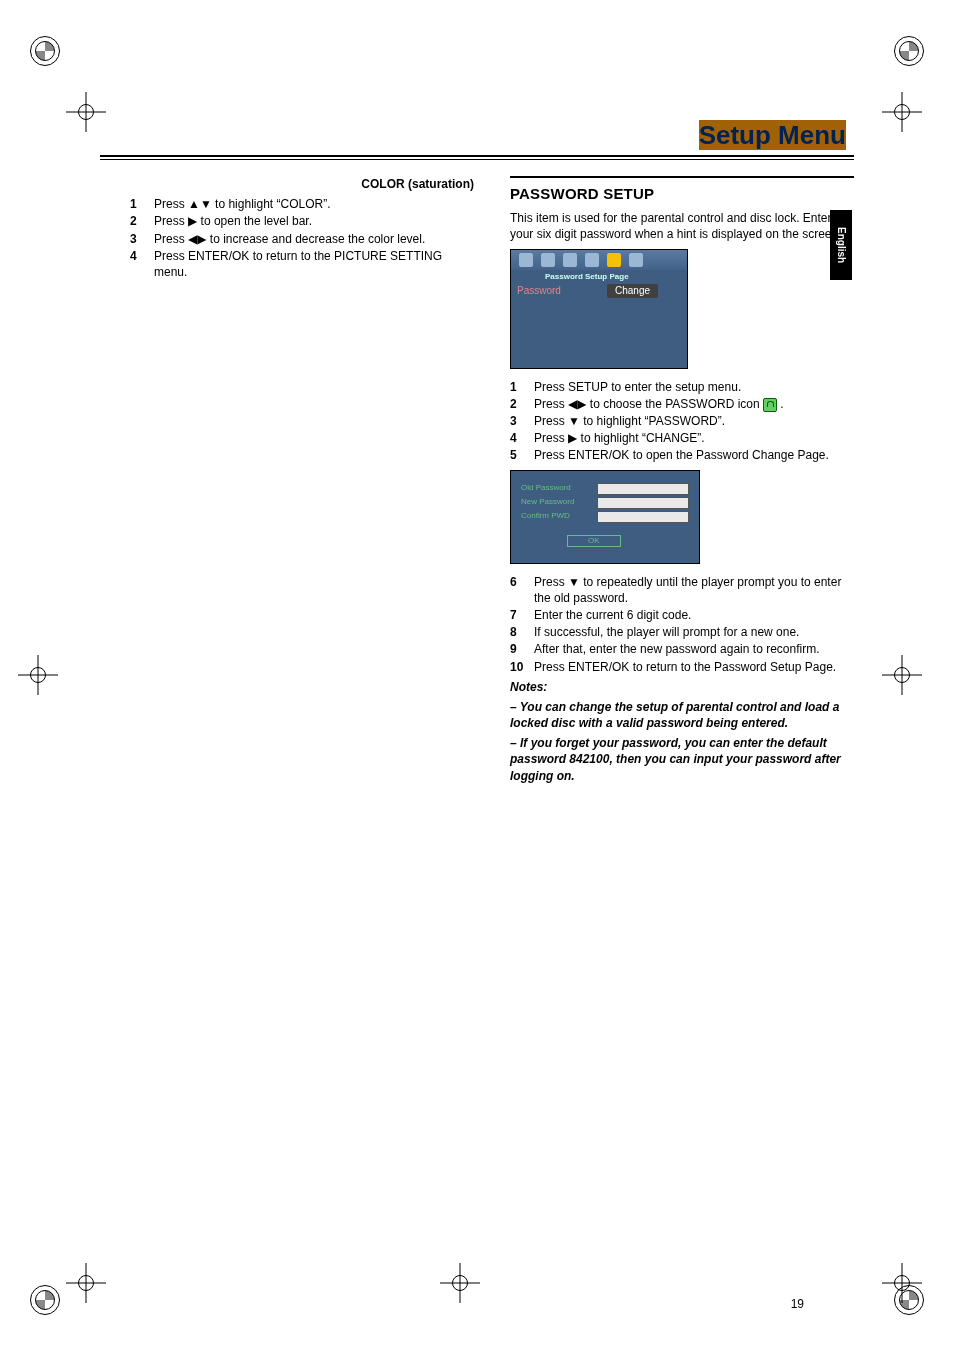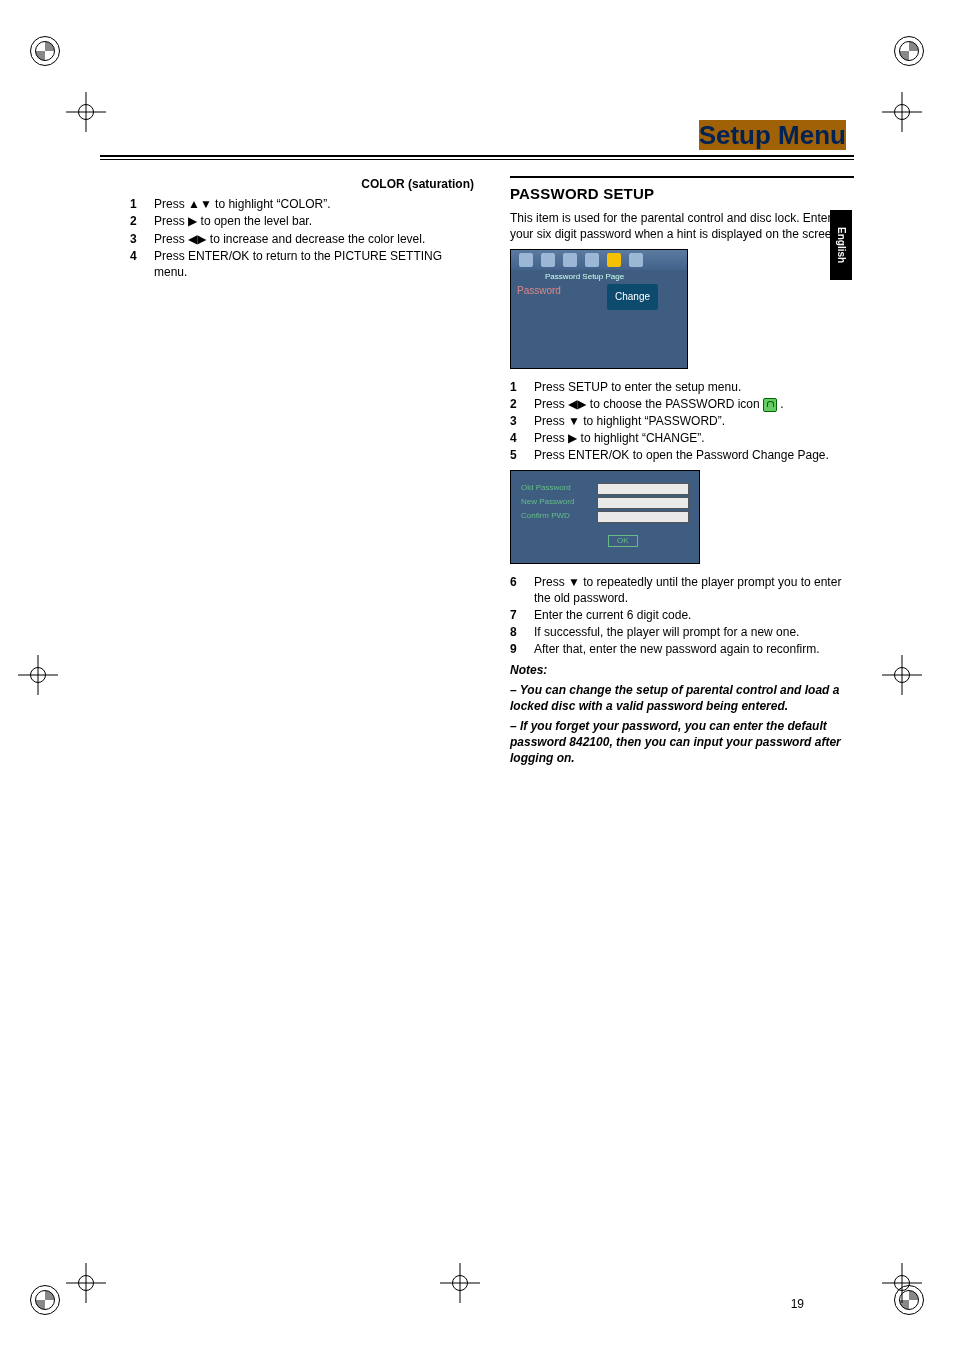--- a/index.html
+++ b/index.html
@@ -35,29 +35,29 @@
   .notes{font-weight:bold;font-style:italic;margin-top:4px;}
   
   .sidetab{position:absolute;right:102px;top:210px;width:22px;height:70px;background:#000;color:#fff;font-size:10px;display:flex;align-items:center;justify-content:center;}
   .sidetab span{writing-mode:vertical-rl;font-weight:bold;}
   
   .scr{background:#3e5d80;border:1px solid #000;margin:6px 0 10px 0;color:#cfe;font-size:8px;position:relative;}
   .scr1{width:176px;height:118px;}
   .scr1 .iconrow{height:20px;background:linear-gradient(#5a7aa0,#43628a);display:flex;align-items:center;gap:8px;padding:0 8px;}
   .scr1 .iconrow div{width:14px;height:14px;background:#9cb7d6;border-radius:2px;}
   .scr1 .iconrow .lock{background:#f5c000;}
-  .scr1 .subt{font-size:8px;color:#cfe;padding:2px 0 2px 34px;}
+  .scr1 .subt{font-size:8px;color:#cfe;padding:2px 0 2px 34px;font-weight:bold;}
   .scr1 .row{display:flex;font-size:10px;}
   .scr1 .row .l{color:#d88;padding-left:6px;width:70px;}
-  .scr1 .row .r{background:#0c4a6e;color:#fff;border-radius:2px;padding:6px 8px;margin-left:20px;}
+  .scr1 .row .r{background:#404040;color:#fff;border-radius:2px;padding:0 8px;margin-left:20px;}
   .scr2{width:190px;height:94px;padding:10px;box-sizing:border-box;}
   .scr2 .frow{display:flex;align-items:center;gap:6px;margin:2px 0;}
   .scr2 .lbl{color:#6b8;width:70px;}
   .scr2 .fld{background:#e9e9e9;height:10px;flex:1;border:1px solid #555;}
-  .scr2 .ok{display:inline-block;border:1px solid #6b8;color:#6b8;font-size:8px;padding:0 8px;margin-top:10px;margin-left:87px;}
+  .scr2 .ok{display:inline-block;border:1px solid #6b8;color:#6b8;font-size:8px;padding:0 20px;margin-top:10px;margin-left:46px;}
   .lockicon{display:inline-block;width:12px;height:12px;background:#6c6;border:1px solid #060;vertical-align:middle;border-radius:2px;position:relative;}
   .lockicon:before{content:"";position:absolute;left:3px;top:2px;width:5px;height:5px;border:1px solid #060;border-bottom:none;border-radius:3px 3px 0 0;}
   .pgno{position:absolute;right:150px;bottom:40px;font-size:12px;}
 </style>
 </head>
 <body>
 
 <div class="page">
 
   <div class="regmark" style="left:30px;top:36px;">
@@ -200,20 +200,24 @@
               <span class="t">Enter the current 6 digit code.</span>
             </li>
           <li>
               <span class="n">8</span>
               <span class="t">If successful, the player will prompt for a new one.</span>
             </li>
           <li>
               <span class="n">9</span>
               <span class="t">After that, enter the new password again to reconfirm.</span>
             </li>
+          <li>
+              <span class="n">10</span>
+              <span class="t">Press ENTER/OK to return to the Password Setup Page.</span>
+            </li>
         </ol>
 
         <div class="notes">Notes:</div>
         <div class="notes" style="font-weight:bold;">– You can change the setup of parental control and load a locked disc with a valid password being entered.</div>
         <div class="notes" style="font-weight:bold;">– If you forget your password, you can enter the default password 842100, then you can input your password after logging on.</div>
       </div>
     </div>
   </div>
 
   <div class="pgno">19</div>

